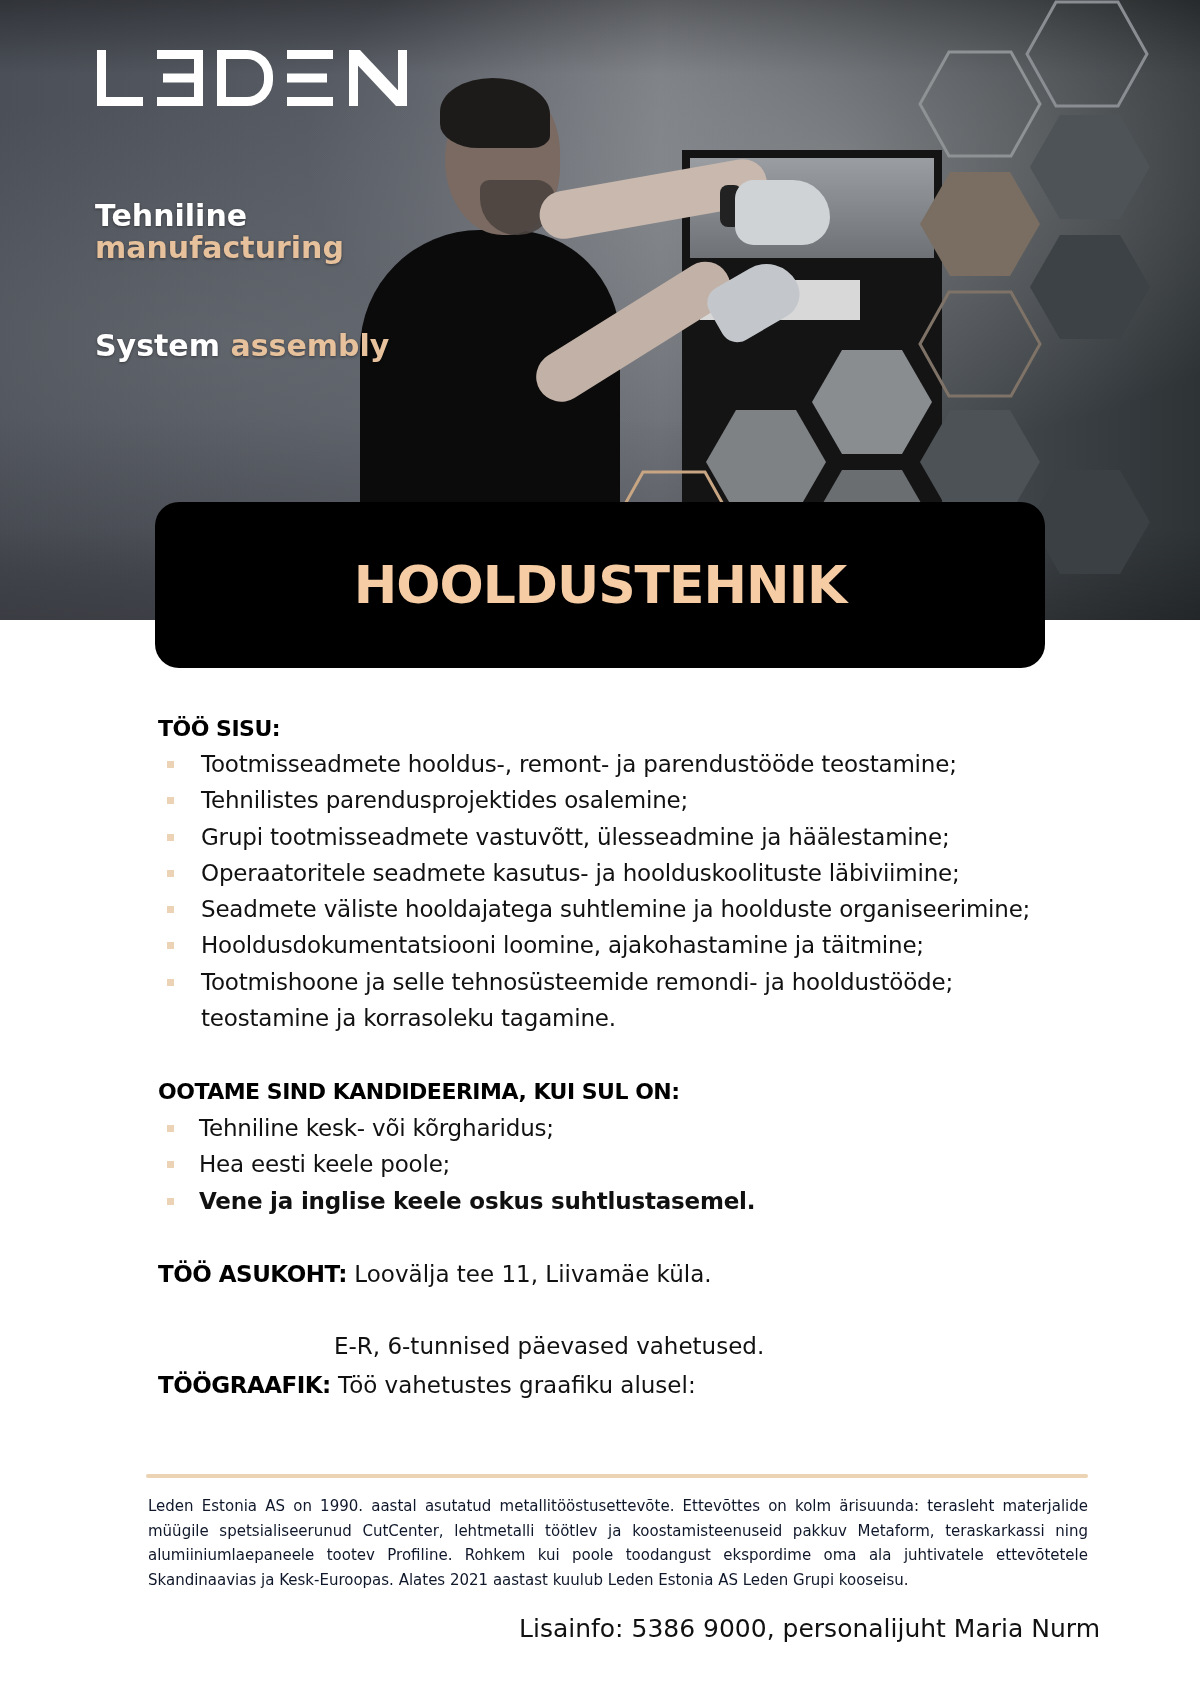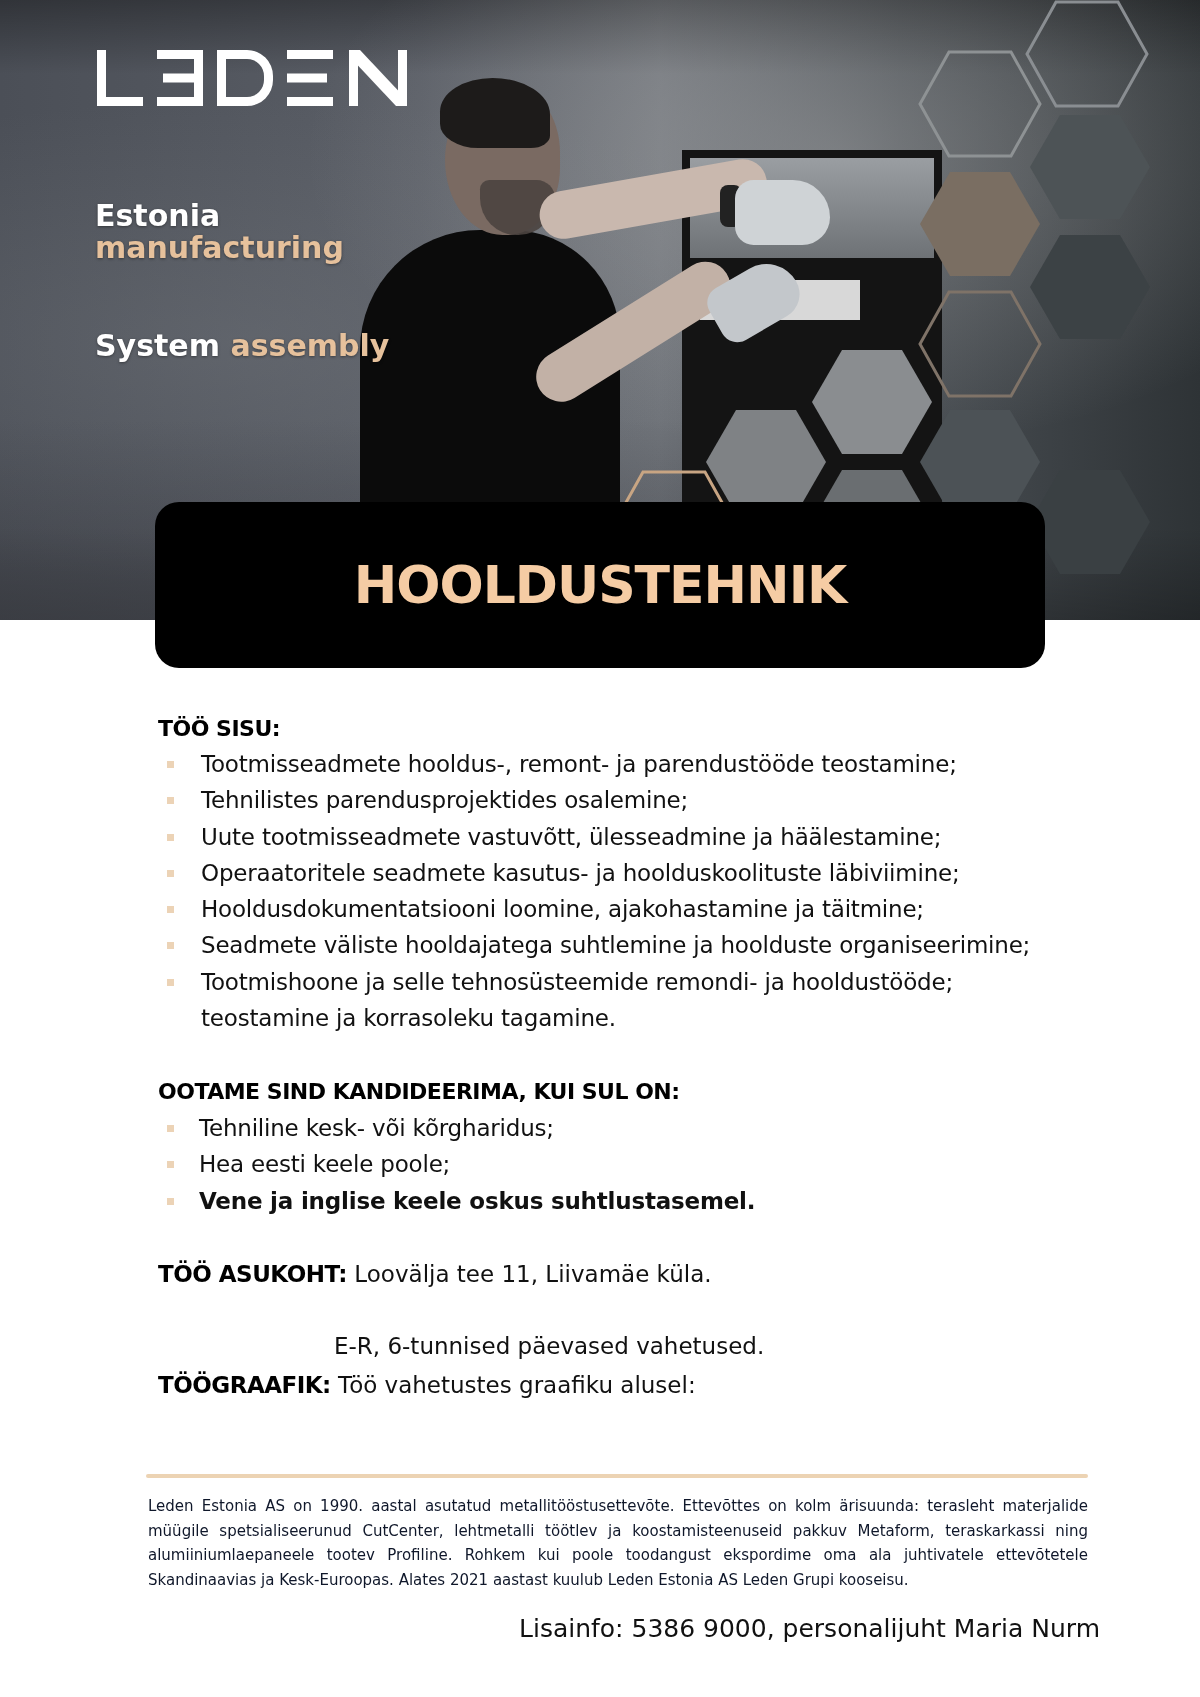--- a/index.html
+++ b/index.html
@@ -144,42 +144,42 @@
           <rect x="190" y="47" width="46" height="9"></rect>
 
         <rect x="252" y="0" width="9" height="56"></rect>
           <rect x="301" y="0" width="9" height="56"></rect>
         <polygon points="252,0 263,0 310,50 310,56 299,56 252,6"></polygon>
       </g>
     </svg>
   </div>
 
   <div class="tagline" style="left:95px;top:199px;">
-    <span>Estonia</span>
+    <span>Tehniline</span>
   </div>
   <div class="tagline" style="left:95px;top:231px;">
     <span class="accent">manufacturing</span>
   </div>
   <div class="tagline" style="left:95px;top:329px;">
     <span>System </span><span class="accent">assembly</span>
   </div>
 </div>
 
 <div class="title-card">
   <h1>HOOLDUSTEHNIK</h1>
 </div>
 
 <div class="section-heading" style="top:716px;">TÖÖ SISU:</div>
 <ul class="bullets" style="top:746px;">
   <li><span class="bullet"></span><span>Tootmisseadmete hooldus-, remont- ja parendustööde teostamine;</span></li>
   <li><span class="bullet"></span><span>Tehnilistes parendusprojektides osalemine;</span></li>
-  <li><span class="bullet"></span><span>Uute tootmisseadmete vastuvõtt, ülesseadmine ja häälestamine;</span></li>
+  <li><span class="bullet"></span><span>Grupi tootmisseadmete vastuvõtt, ülesseadmine ja häälestamine;</span></li>
   <li><span class="bullet"></span><span>Operaatoritele seadmete kasutus- ja hoolduskoolituste läbiviimine;</span></li>
+  <li><span class="bullet"></span><span>Seadmete väliste hooldajatega suhtlemine ja hoolduste organiseerimine;</span></li>
   <li><span class="bullet"></span><span>Hooldusdokumentatsiooni loomine, ajakohastamine ja täitmine;</span></li>
-  <li><span class="bullet"></span><span>Seadmete väliste hooldajatega suhtlemine ja hoolduste organiseerimine;</span></li>
   <li><span class="bullet"></span><span>Tootmishoone ja selle tehnosüsteemide remondi- ja hooldustööde;</span></li>
   <li class="cont"><span>teostamine ja korrasoleku tagamine.</span></li>
 </ul>
 
 <div class="section-heading" style="top:1079px;">OOTAME SIND KANDIDEERIMA, KUI SUL ON:</div>
 <ul class="bullets" style="top:1110px;">
   <li style="padding-left:41px;"><span class="bullet"></span><span>Tehniline kesk- või kõrgharidus;</span></li>
   <li style="padding-left:41px;"><span class="bullet"></span><span>Hea eesti keele poole;</span></li>
   <li style="padding-left:41px;font-weight:bold;"><span class="bullet"></span><span>Vene ja inglise keele oskus suhtlustasemel.</span></li>
 </ul>

